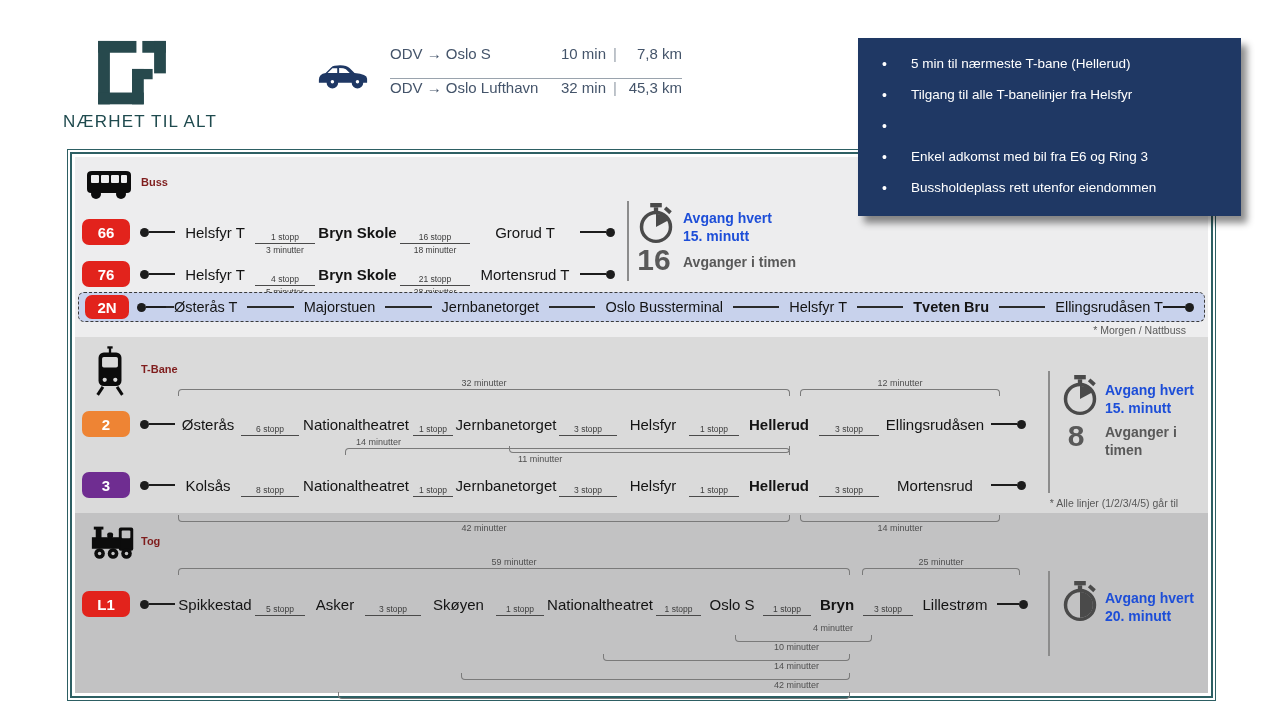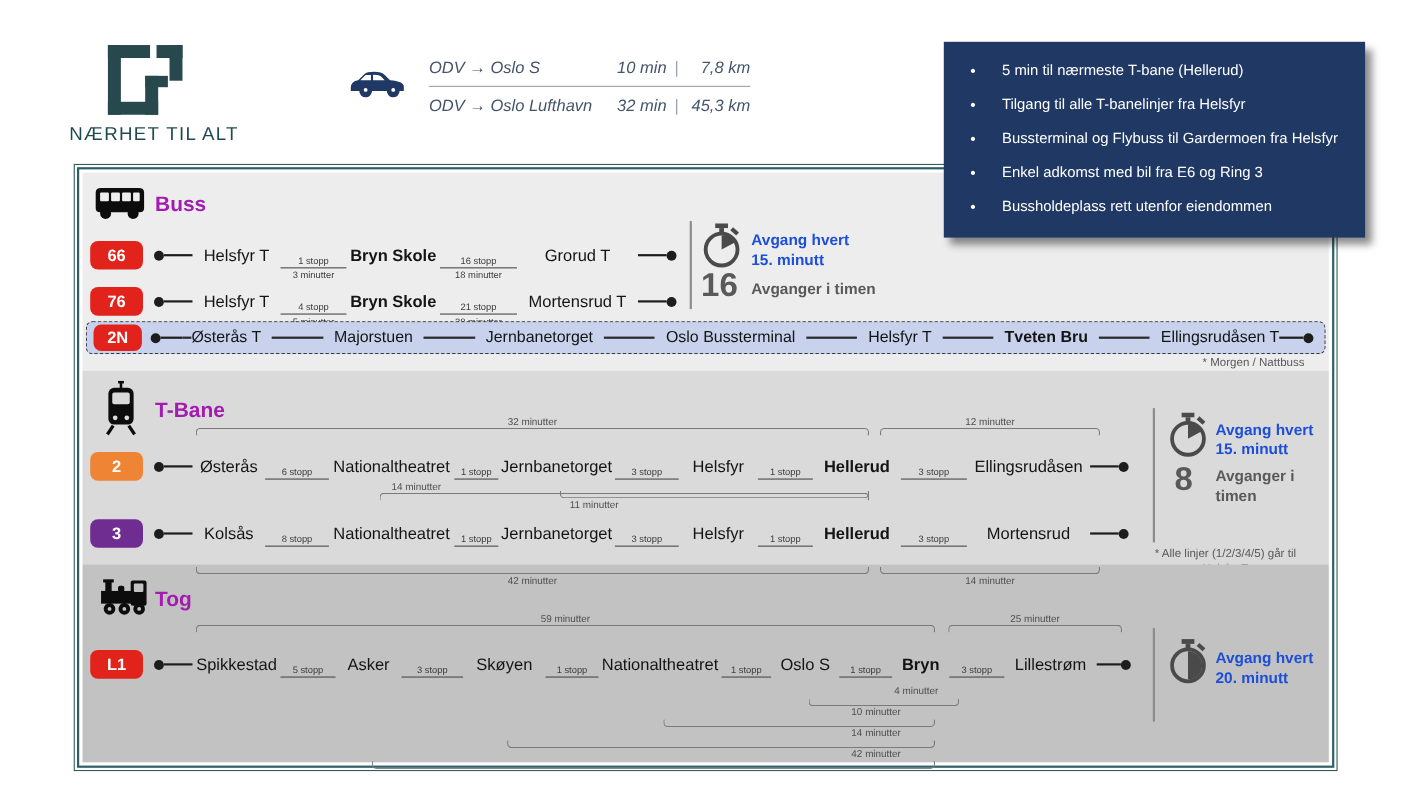--- a/index.html
+++ b/index.html
@@ -5,41 +5,41 @@
   html,body{margin:0;padding:0;width:1280px;height:720px;background:#fff;
     font-family:"Liberation Sans",sans-serif;overflow:hidden;position:relative;}
   *{box-sizing:border-box;}
 
   
   .logo{position:absolute;left:95px;top:38px;}
   .brand-title{position:absolute;left:63px;top:112px;font-size:17px;letter-spacing:1.2px;
     color:#1F4A4E;font-weight:500;}
   .car{position:absolute;left:316px;top:58px;}
   .drive{position:absolute;left:390px;top:45px;width:292px;color:#44546A;font-size:15px;}
-  .drive-row{display:flex;align-items:center;height:34px;font-style:italic;}
+  .drive-row{display:flex;align-items:flex-start;height:34px;}
   .drive-row.first{border-bottom:1px solid #9aa3ad;}
   .d-route{flex:1;text-align:left;}
   .d-time{width:56px;text-align:right;}
   .d-sep{width:18px;text-align:center;color:#9aa3ad;}
   .d-dist{width:58px;text-align:right;}
 
   .callout{position:absolute;left:858px;top:38px;width:383px;height:178px;background:#1F3864;
     box-shadow:6px 7px 7px rgba(0,0,0,.45);z-index:50;padding:10px 0;margin:0;list-style:none;}
   .callout li{display:flex;align-items:center;height:31px;padding:0 14px 0 24px;}
   .bullet-dot{color:#fff;font-size:14px;margin-right:24px;}
   .bullet-text{color:#fff;font-size:13.5px;white-space:nowrap;}
 
   
   .board{position:absolute;left:70px;top:152px;width:1143px;height:546px;background:#fff;
     border:2px solid #2D5F63;outline:1px solid #2D5F63;outline-offset:2px;padding:3px;}
   .sec{position:relative;width:100%;}
   .sec-buss{height:180px;background:#EDEDEE;}
   .sec-tbane{height:176px;background:#DADADA;}
   .sec-tog{height:180px;background:#C2C2C3;}
-  .sec-title{position:absolute;font-size:19px;font-weight:bold;color:#a21caf;}
+  .sec-title{position:absolute;font-size:11px;font-weight:bold;color:#7f1d1d;}
 
   
   .row{position:absolute;left:7px;display:flex;align-items:center;z-index:3;justify-content:flex-end;}
   .badge{width:48px;height:26px;border-radius:7px;color:#fff;font-weight:bold;font-size:15px;
     display:flex;align-items:center;justify-content:center;margin-right:10px;flex:none;}
   .red{background:#E2231C;} .orange{background:#EE8434;} .purple{background:#6F2D91;}
   .dstart,.dend{display:flex;align-items:center;flex:none;}
   .dot{width:9px;height:9px;border-radius:50%;background:#1d1d1d;flex:none;}
   .ln{height:2px;background:#1d1d1d;width:26px;flex:none;}
   .st{font-size:15px;color:#141414;text-align:center;white-space:nowrap;flex:none;}
@@ -127,21 +127,20 @@
   <li>
       <span class="bullet-dot">•</span>
       <span class="bullet-text">5 min til nærmeste T-bane (Hellerud)</span>
     </li>
   <li>
       <span class="bullet-dot">•</span>
       <span class="bullet-text">Tilgang til alle T-banelinjer fra Helsfyr</span>
     </li>
   <li>
       <span class="bullet-dot">•</span>
-      <span class="bullet-text">Bussterminal og Flybuss til Gardermoen fra Helsfyr</span>
     </li>
   <li>
       <span class="bullet-dot">•</span>
       <span class="bullet-text">Enkel adkomst med bil fra E6 og Ring 3</span>
     </li>
   <li>
       <span class="bullet-dot">•</span>
       <span class="bullet-text">Bussholdeplass rett utenfor eiendommen</span>
     </li>
 </ul>

